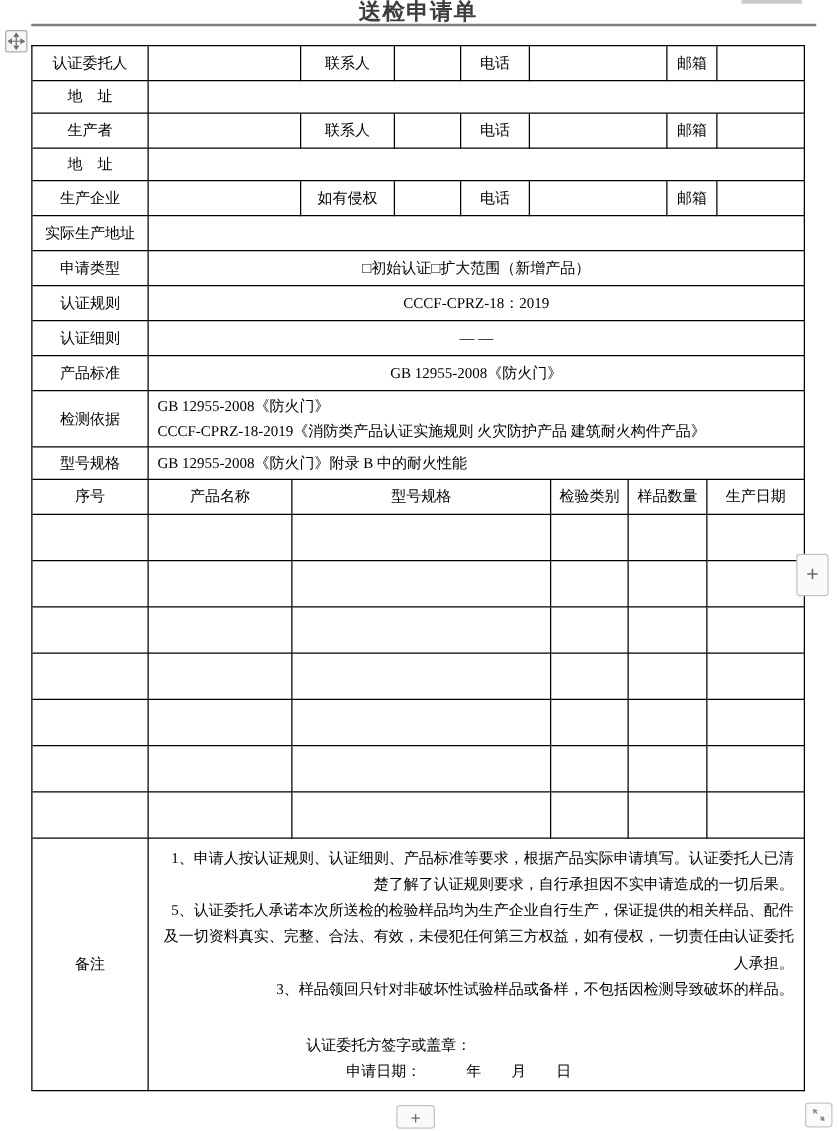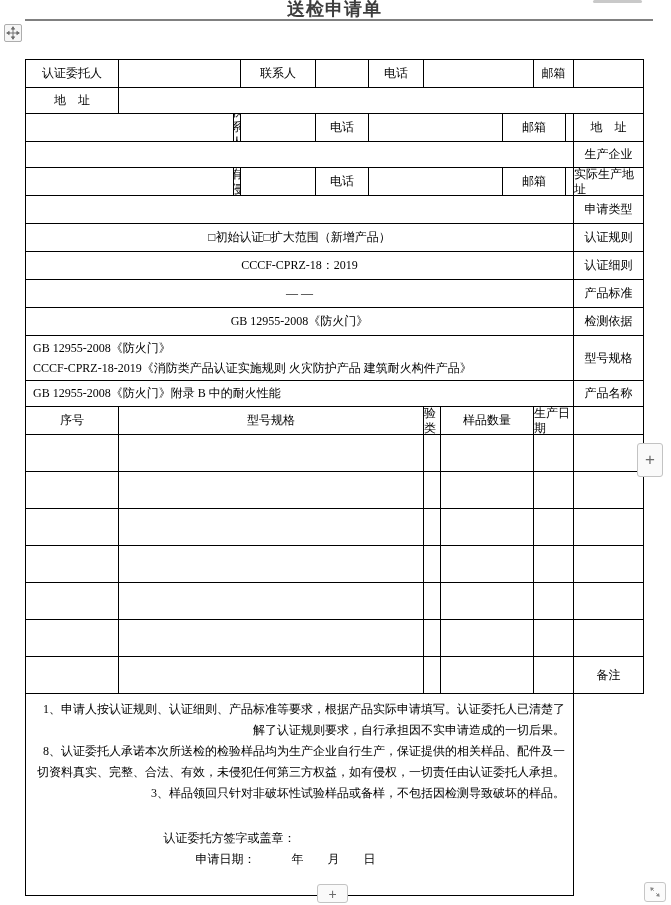--- a/index.html
+++ b/index.html
@@ -14,21 +14,21 @@
   .title-rule{position:absolute;left:25px;top:19px;width:628px;height:2px;background:#808080}
   .artifact{position:absolute;left:593px;top:0;width:49px;height:3px;background:#c9c9c9;border-radius:2px}
 
   .move-handle{
     position:absolute;left:4px;top:24px;width:16px;height:16px;
     border:1px solid #adadad;background:#f6f6f6;border-radius:2px;
     display:flex;align-items:center;justify-content:center;cursor:move;box-sizing:content-box;
   }
 
   .tbl{
-    position:absolute;left:25px;top:59px;display:grid;
+    position:absolute;left:25px;top:36px;display:grid;
     grid-template-columns:93px 115px 7px 75px 53px 55px 17px 62px 31px 32px 8px 70px;
     grid-template-rows:28px 26px 28px 26px 28px 28px 28px 28px 28px 28px 45px 26px 28px repeat(7,37px) 202px;
     border-top:1px solid #000;border-left:1px solid #000;
     font-size:12px;line-height:1.25;
   }
   .cl{
     border-right:1px solid #000;border-bottom:1px solid #000;box-sizing:border-box;
     display:flex;align-items:center;justify-content:center;overflow:hidden;min-width:0;
   }
   .lft{justify-content:flex-start;padding:0 7px;text-align:left}
@@ -81,20 +81,21 @@
   <div class="cl">联系人</div>
   <div class="cl"></div>
   <div class="cl">电话</div>
   <div class="cl sp3"></div>
   <div class="cl sp2">邮箱</div>
   <div class="cl"></div>
 
   <div class="cl">地　址</div>
   <div class="cl sp11"></div>
 
+  <div class="cl">生产者</div>
   <div class="cl sp2"></div>
   <div class="cl">联系人</div>
   <div class="cl"></div>
   <div class="cl">电话</div>
   <div class="cl sp3"></div>
   <div class="cl sp2">邮箱</div>
   <div class="cl"></div>
 
   <div class="cl">地　址</div>
   <div class="cl sp11"></div>
@@ -128,22 +129,22 @@
 
   <div class="cl">检测依据</div>
   <div class="cl sp11 blk">
     <div class="basis-line">GB 12955-2008《防火门》</div>
     <div class="basis-line">CCCF-CPRZ-18-2019《消防类产品认证实施规则 火灾防护产品 建筑耐火构件产品》</div>
   </div>
 
   <div class="cl">型号规格</div>
   <div class="cl sp11 lft">GB 12955-2008《防火门》附录 B 中的耐火性能</div>
 
+  <div class="cl">序号</div>
   <div class="cl">产品名称</div>
-  <div class="cl">序号</div>
   <div class="cl sp5">型号规格</div>
   <div class="cl">检验类别</div>
   <div class="cl sp2">样品数量</div>
   <div class="cl sp2">生产日期</div>
 
   <div class="cl"></div>
     <div class="cl"></div>
     <div class="cl sp5"></div>
     <div class="cl"></div>
     <div class="cl sp2"></div>
@@ -181,21 +182,21 @@
   <div class="cl"></div>
     <div class="cl"></div>
     <div class="cl sp5"></div>
     <div class="cl"></div>
     <div class="cl sp2"></div>
     <div class="cl sp2"></div>
 
   <div class="cl">备注</div>
   <div class="cl sp11 remarks-cell">
     <div class="rline">1、申请人按认证规则、认证细则、产品标准等要求，根据产品实际申请填写。认证委托人已清楚了解了认证规则要求，自行承担因不实申请造成的一切后果。</div>
-    <div class="rline">8、认证委托人承诺本次所送检的检验样品均为生产企业自行生产，保证提供的相关样品、配件及一切资料真实、完整、合法、有效，未侵犯任何第三方权益，如有侵权，一切责任由认证委托人承担。</div>
+    <div class="rline">5、认证委托人承诺本次所送检的检验样品均为生产企业自行生产，保证提供的相关样品、配件及一切资料真实、完整、合法、有效，未侵犯任何第三方权益，如有侵权，一切责任由认证委托人承担。</div>
     <div class="rline">3、样品领回只针对非破坏性试验样品或备样，不包括因检测导致破坏的样品。</div>
     <div class="sig">认证委托方签字或盖章：</div>
     <div class="date">申请日期：　　　年　　月　　日</div>
   </div>
 
 </div>
 
 <div class="addbtn rightside">
   <span>+</span>
 </div>

